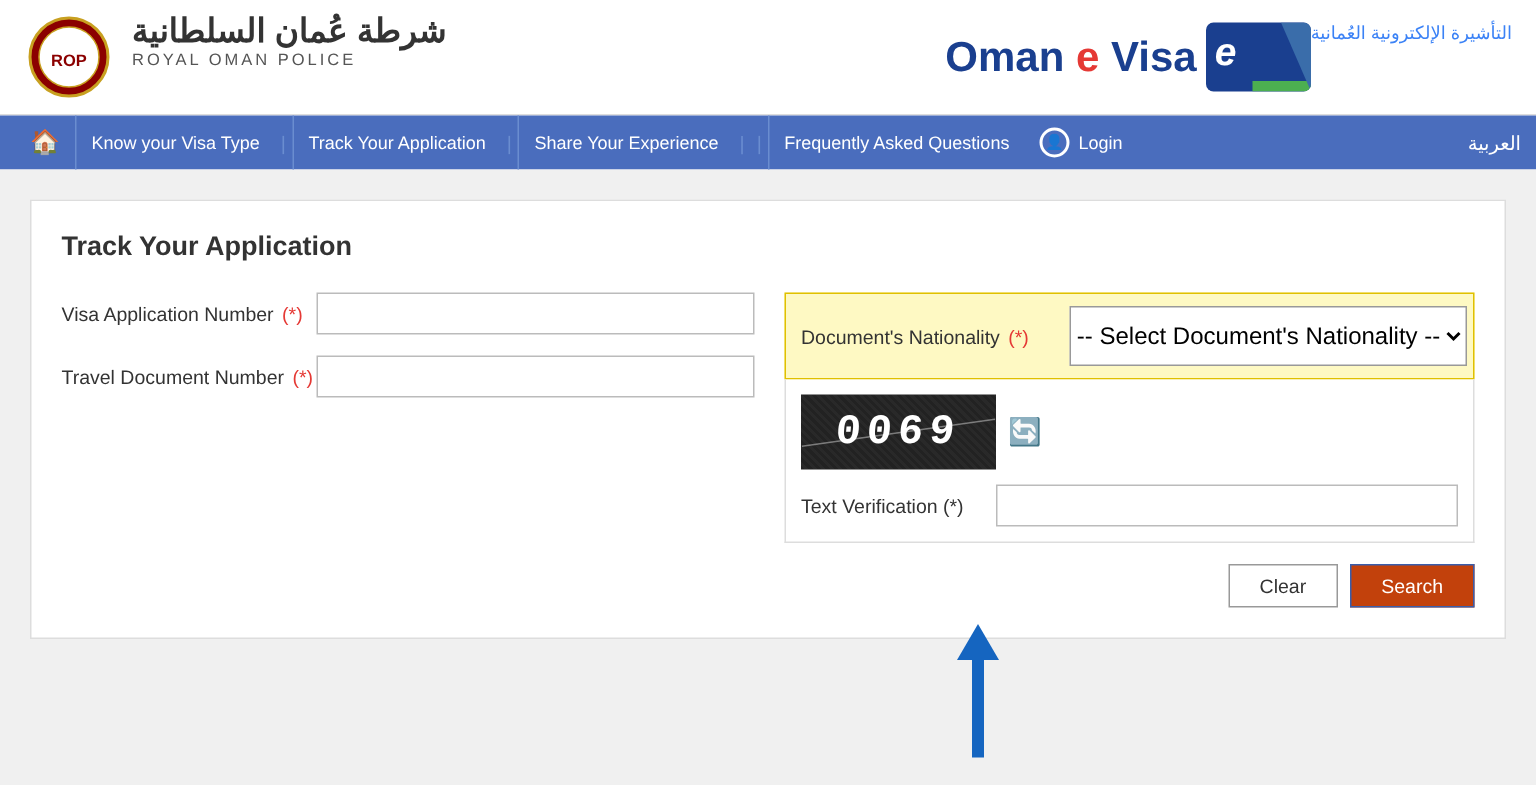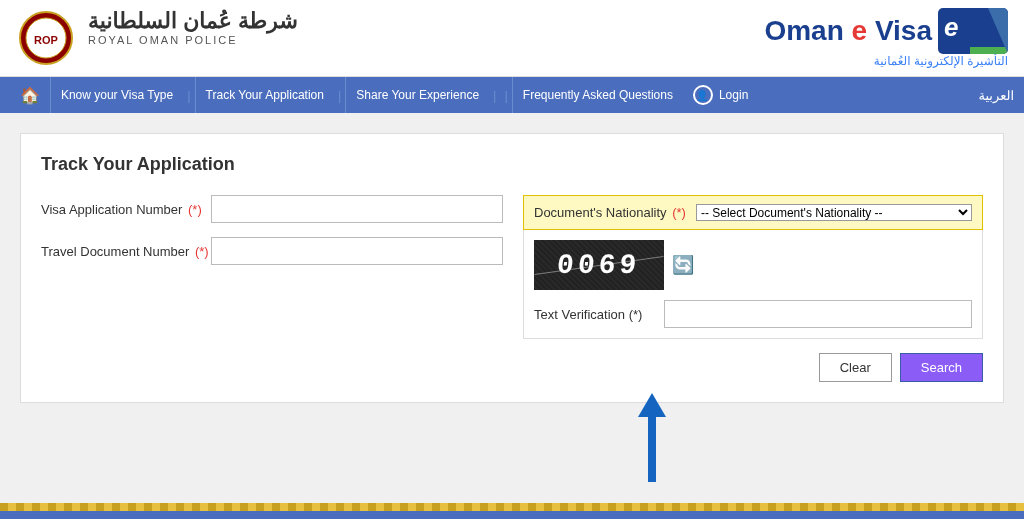--- a/index.html
+++ b/index.html
@@ -7,21 +7,21 @@
 
     
     .header { background: #fff; display: flex; align-items: center; justify-content: space-between; padding: 8px 16px; border-bottom: 1px solid #ddd; }
     .header-left { display: flex; align-items: flex-start; gap: 12px; }
     .police-logo { width: 60px; height: 60px; display: flex; align-items: center; justify-content: center; }
     .police-logo svg { width: 56px; height: 56px; }
     .police-text { display: flex; flex-direction: column; }
     .arabic-text { font-size: 22px; color: #333; font-weight: bold; font-family: Arial; }
     .english-text { font-size: 11px; color: #555; letter-spacing: 2px; text-transform: uppercase; }
     .header-right { display: flex; align-items: center; gap: 8px; }
-    .evisa-logo { display: flex; flex-direction: column; }
+    .evisa-logo { display: flex; flex-direction: row; }
     .evisa-arabic { font-size: 11px; color: #555; }
 
     
     .nav { background: #4a6dbd; display: flex; align-items: center; padding: 0 10px; height: 36px; }
     .nav-home { color: #fff; font-size: 16px; padding: 0 10px; cursor: pointer; }
     .nav-item { color: #fff; font-size: 12px; padding: 0 10px; cursor: pointer; border-left: 1px solid #6a8dd0; line-height: 36px; text-decoration: none; }
     .nav-item:first-of-type { border-left: none; }
     .nav-login { display: flex; align-items: center; gap: 6px; color: #fff; font-size: 12px; margin-left: 10px; cursor: pointer; }
     .nav-right { margin-left: auto; color: #fff; font-size: 13px; cursor: pointer; }
     .nav-separator { color: #6a8dd0; padding: 0 4px; }
@@ -37,35 +37,35 @@
     .form-right { width: 460px; display: flex; flex-direction: column; gap: 0; }
 
     .form-row { display: flex; align-items: center; }
     .form-label { width: 170px; font-size: 13px; color: #333; flex-shrink: 0; }
     .required { color: #e53935; }
     .form-input { flex: 1; height: 28px; border: 1px solid #bbb; padding: 4px 8px; font-size: 13px; }
 
     
     .nationality-row { display: flex; align-items: center; background: #fef9c3; border: 1px solid #e0c000; padding: 8px 10px; gap: 10px; }
     .nationality-label { font-size: 13px; color: #333; white-space: nowrap; }
-    .nationality-select { flex: 1; height: 17px; border: 1px solid #999; font-size: 12px; background: #fff; }
+    .nationality-select { flex: 1; height: 40px; border: 1px solid #999; font-size: 16px; background: #fff; margin-left: 17px; }
     .captcha-area { display: flex; flex-direction: column; padding: 10px 10px; border: 1px solid #ddd; border-top: none; background: #fff; gap: 10px; }
     .captcha-image-row { display: flex; align-items: center; gap: 8px; }
     .captcha-image { width: 130px; height: 50px; background: #222; display: flex; align-items: center; justify-content: center; position: relative; overflow: hidden; }
     .captcha-number { color: #fff; font-size: 28px; font-weight: bold; font-family: 'Courier New', monospace; letter-spacing: 4px; transform: skewX(-5deg); position: relative; z-index: 2; }
     .captcha-noise { position: absolute; top: 0; left: 0; width: 100%; height: 100%; background: repeating-linear-gradient(45deg, transparent, transparent 2px, rgba(255,255,255,0.03) 2px, rgba(255,255,255,0.03) 4px); }
     .captcha-line { position: absolute; top: 50%; left: 0; width: 100%; height: 1px; background: rgba(255,255,255,0.4); transform: rotate(-8deg); }
     .refresh-icon { color: #4caf50; font-size: 18px; cursor: pointer; }
     .text-verify-row { display: flex; align-items: center; gap: 10px; }
     .text-verify-label { font-size: 13px; color: #333; white-space: nowrap; width: 120px; }
     .text-verify-input { flex: 1; height: 28px; border: 1px solid #bbb; padding: 4px 8px; font-size: 13px; }
 
     .button-row { display: flex; justify-content: flex-end; gap: 8px; margin-top: 14px; }
     .btn-clear { background: #fff; border: 1px solid #999; padding: 6px 20px; font-size: 13px; cursor: pointer; color: #333; }
-    .btn-search { background: #8b5cf6; border: 1px solid #3a5daa; padding: 6px 20px; font-size: 13px; cursor: pointer; color: #fff; }
+    .btn-search { background: #c2410c; border: 1px solid #3a5daa; padding: 6px 20px; font-size: 13px; cursor: pointer; color: #fff; }
 
     
     .footer-deco { background: #4a6dbd; height: 8px; }
     .footer-deco2 { height: 8px; background: repeating-linear-gradient(90deg, #c8a020 0px, #c8a020 8px, #e8c040 8px, #e8c040 16px); }
 
     
     .person-icon { width: 20px; height: 20px; border-radius: 50%; border: 2px solid #fff; display: flex; align-items: center; justify-content: center; font-size: 10px; color: #fff; }
   </style>
 </head>
 <body>

